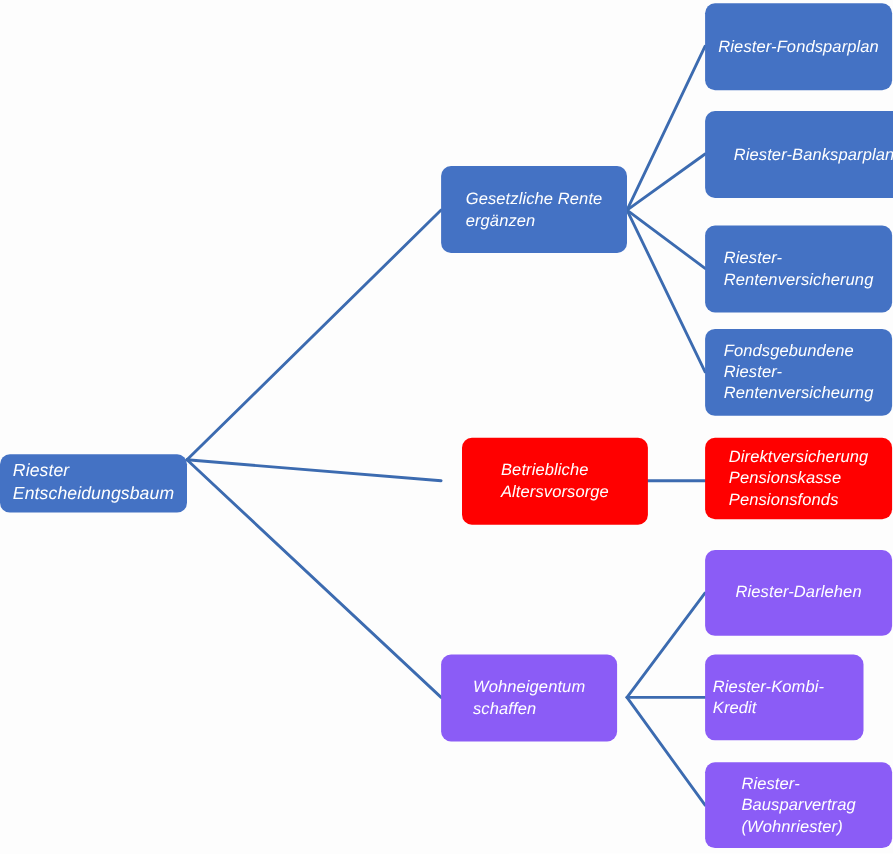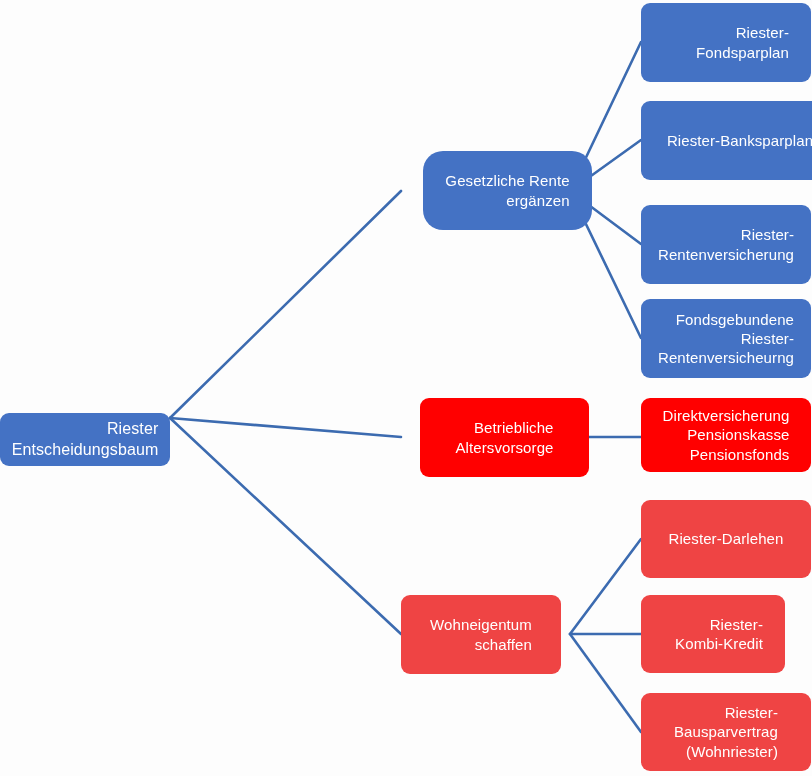--- a/index.html
+++ b/index.html
@@ -27,31 +27,32 @@
     width: 812px;
     height: 776px;
     pointer-events: none;
   }
   .node {
     position: absolute;
     box-sizing: border-box;
     display: flex;
     align-items: center;
     justify-content: center;
-    text-align: right;
+    text-align: left;
     border-radius: 9px;
     color: #ffffff;
     line-height: 1.28;
-    padding: 4px 22px;
+    padding: 4px 7px;
     white-space: pre-line;
     letter-spacing: 0.1px;
+    font-style: italic;
   }
   .node-blue   { background: #4472C4; }
   .node-red    { background: #FF0000; }
-  .node-green  { background: #ef4444; }
+  .node-green  { background: #8b5cf6; }
 
   .fs-root  { font-size: 16px; }
   .fs-mid   { font-size: 15px; }
   .fs-leaf  { font-size: 15px; }
 </style>
 </head>
 <body style="background: rgb(253, 253, 253);">
 
 <div id="diagram-root" style="background: rgb(253, 253, 253);">
 
@@ -65,21 +66,21 @@
       <line x1="570" y1="191" x2="641" y2="338" stroke="#3C6BB0" stroke-width="2.6" stroke-linecap="round"></line>
       <line x1="570" y1="437" x2="641" y2="437" stroke="#3C6BB0" stroke-width="2.6" stroke-linecap="round"></line>
       <line x1="570" y1="634" x2="641" y2="539" stroke="#3C6BB0" stroke-width="2.6" stroke-linecap="round"></line>
       <line x1="570" y1="634" x2="641" y2="634" stroke="#3C6BB0" stroke-width="2.6" stroke-linecap="round"></line>
       <line x1="570" y1="634" x2="641" y2="732" stroke="#3C6BB0" stroke-width="2.6" stroke-linecap="round"></line>
     </svg>
 
   <div id="node-layer">
       <div class="node node-blue fs-root" style="left: 0px; top: 413px; width: 170px; height: 53px;"><span>Riester
 Entscheidungsbaum</span></div>
-      <div class="node node-blue fs-mid" style="left: 423px; top: 151px; width: 169px; height: 79px; border-radius: 20px;"><span>Gesetzliche Rente
+      <div class="node node-blue fs-mid" style="left: 401px; top: 151px; width: 169px; height: 79px;"><span>Gesetzliche Rente
 ergänzen</span></div>
       <div class="node node-blue fs-leaf" style="left: 641px; top: 3px; width: 170px; height: 79px;"><span>Riester-Fondsparplan</span></div>
       <div class="node node-blue fs-leaf" style="left: 641px; top: 101px; width: 198px; height: 79px;"><span>Riester-Banksparplan</span></div>
       <div class="node node-blue fs-leaf" style="left: 641px; top: 205px; width: 170px; height: 79px;"><span>Riester-
 Rentenversicherung</span></div>
       <div class="node node-blue fs-leaf" style="left: 641px; top: 299px; width: 170px; height: 79px;"><span>Fondsgebundene
 Riester-
 Rentenversicheurng</span></div>
       <div class="node node-red fs-mid" style="left: 420px; top: 398px; width: 169px; height: 79px;"><span>Betriebliche
 Altersvorsorge</span></div>

